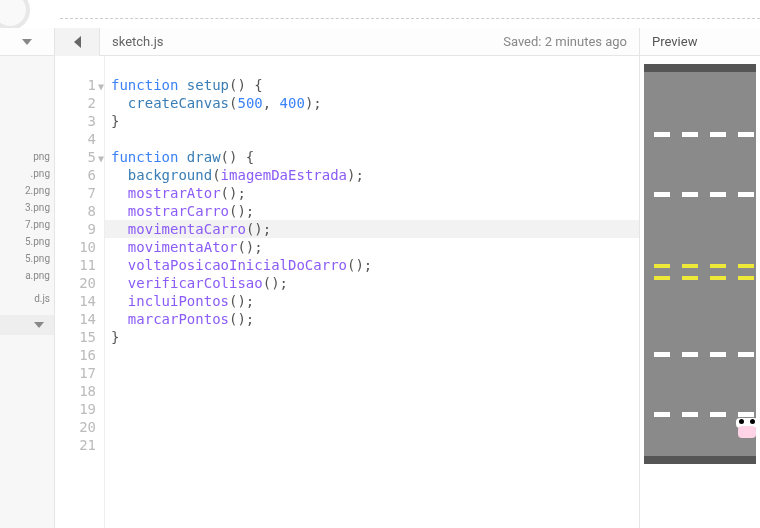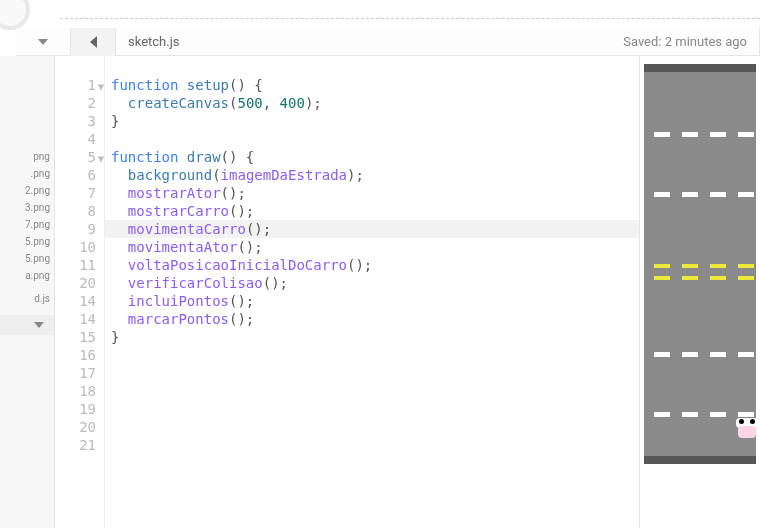--- a/index.html
+++ b/index.html
@@ -19,21 +19,21 @@
     border: 4px solid #e8e8e8;
     background: #f9f9f9;
   }
   .dashed-separator {
     position: absolute;
     top: 18px; left: 60px; right: 0;
     border-top: 1px dashed #ccc;
   }
   .header-bar {
     position: absolute;
-    top: 28px; left: 16px; right: 0;
+    top: 28px; left: 0; right: 0;
     height: 28px;
     display: flex;
     align-items: center;
     background: #fdfdfd;
     border-bottom: 1px solid #e5e5e5;
     font-size: 13px;
     color: #777;
   }
   .tools-toggle {
     width: 55px; height: 28px;
@@ -122,21 +122,21 @@
     flex: 1;
     padding: 20px 0 0 6px;
     position: relative;
     white-space: pre;
     color: #555;
   }
   .code-line { height: 18px; }
   .code-line.hl { background: #f2f2f2; margin-left:-6px; padding-left:6px; }
   .kw { color: #3b82f6; }       
   .fn { color: #3a7db5; font-weight: 500; } 
-  .num { color: #0f766e; margin-top: 30px; }
+  .num { color: #3b82f6; margin-top: 30px; }
   .ident { color: #8b5cf6; }
   .plain { color: #555; }
   .preview-panel {
     width: 120px;
     background: #fff;
     padding: 8px 0 0 4px;
     display: flex; align-items: flex-start;
   }
   .road {
     width: 112px;
@@ -199,20 +199,21 @@
 <div class="header-bar">
   <div class="tools-toggle">
     <span class="chev-down"></span>
   </div>
   <div class="back-btn">
     <span class="chev-left"></span>
   </div>
   <div class="filename-cell">sketch.js</div>
   <div class="header-spacer"></div>
   <div class="saved-status">Saved: 2 minutes ago</div>
+  <div class="preview-label">Preview</div>
 </div>
 
 <div class="main">
   <div class="file-sidebar">
     <div class="spacer-top"></div>
     <div id="file-list">
         <div class="file-item">png</div>
         <div class="file-item">.png</div>
         <div class="file-item">2.png</div>
         <div class="file-item">3.png</div>

